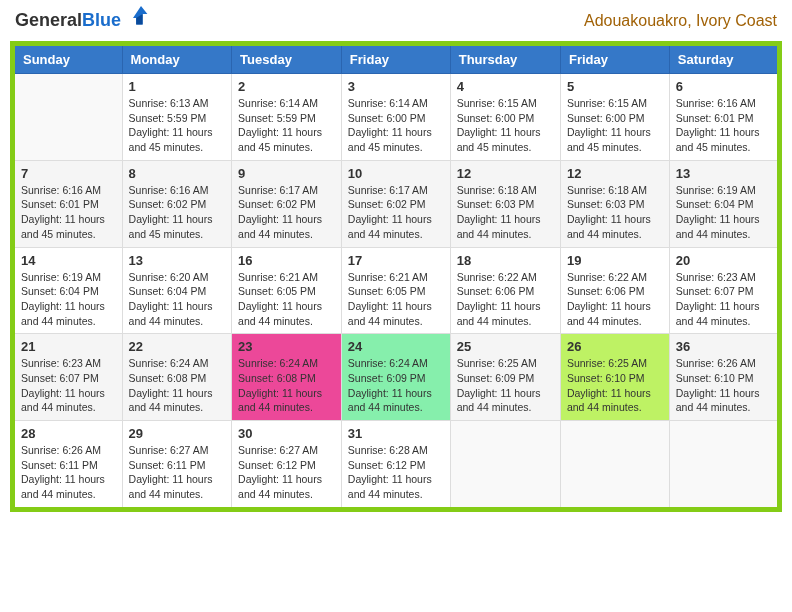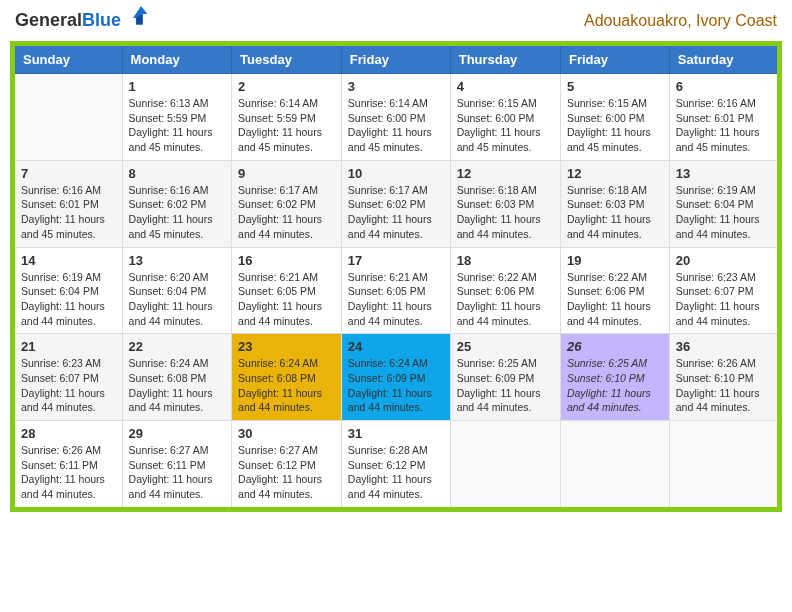--- a/index.html
+++ b/index.html
@@ -210,33 +210,33 @@
       </tr>
       <tr style="background: rgb(245, 245, 245); padding-left: 19px;">
         <td style="background: rgb(245, 245, 245);">
           <span class="day-number">21</span>
           <div class="day-info">Sunrise: 6:23 AM<br>Sunset: 6:07 PM<br>Daylight: 11 hours<br>and 44 minutes.</div>
         </td>
         <td style="background: rgb(245, 245, 245); margin-left: 40px;">
           <span class="day-number">22</span>
           <div class="day-info">Sunrise: 6:24 AM<br>Sunset: 6:08 PM<br>Daylight: 11 hours<br>and 44 minutes.</div>
         </td>
-        <td style="background: #eab308;">
+        <td style="background: #ec4899;">
           <span class="day-number">23</span>
           <div class="day-info">Sunrise: 6:24 AM<br>Sunset: 6:08 PM<br>Daylight: 11 hours<br>and 44 minutes.</div>
         </td>
-        <td style="background: #0ea5e9;">
+        <td style="background: #86efac;">
           <span class="day-number">24</span>
           <div class="day-info">Sunrise: 6:24 AM<br>Sunset: 6:09 PM<br>Daylight: 11 hours<br>and 44 minutes.</div>
         </td>
         <td style="background: rgb(245, 245, 245);">
           <span class="day-number">25</span>
           <div class="day-info">Sunrise: 6:25 AM<br>Sunset: 6:09 PM<br>Daylight: 11 hours<br>and 44 minutes.</div>
         </td>
-        <td style="background: #c4b5fd; font-style: italic;">
+        <td style="background: #bef264;">
           <span class="day-number">26</span>
           <div class="day-info">Sunrise: 6:25 AM<br>Sunset: 6:10 PM<br>Daylight: 11 hours<br>and 44 minutes.</div>
         </td>
         <td style="background: rgb(245, 245, 245);">
           <span class="day-number">36</span>
           <div class="day-info">Sunrise: 6:26 AM<br>Sunset: 6:10 PM<br>Daylight: 11 hours<br>and 44 minutes.</div>
         </td>
       </tr>
       <tr>
         <td>

